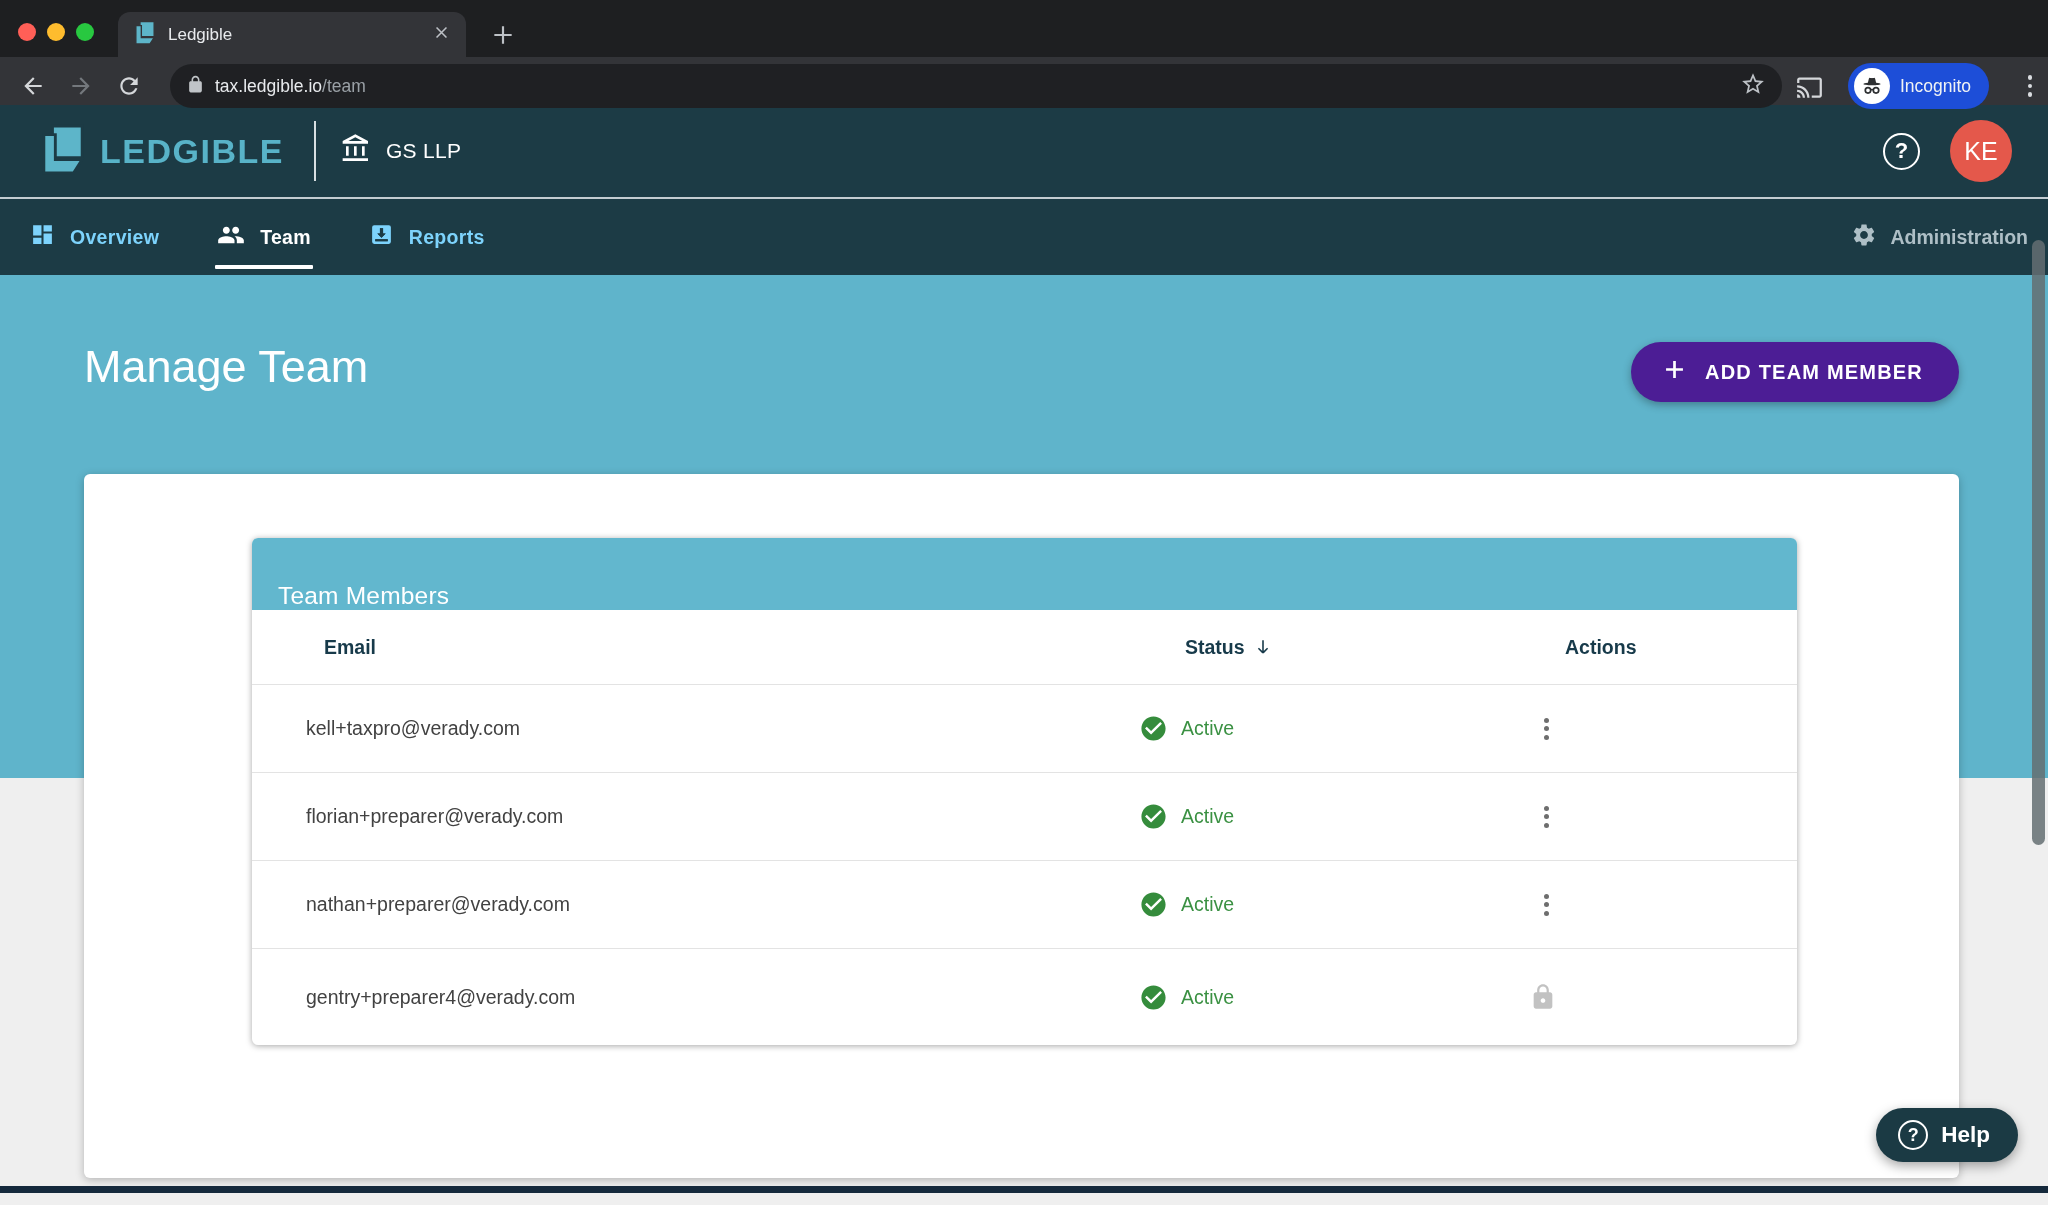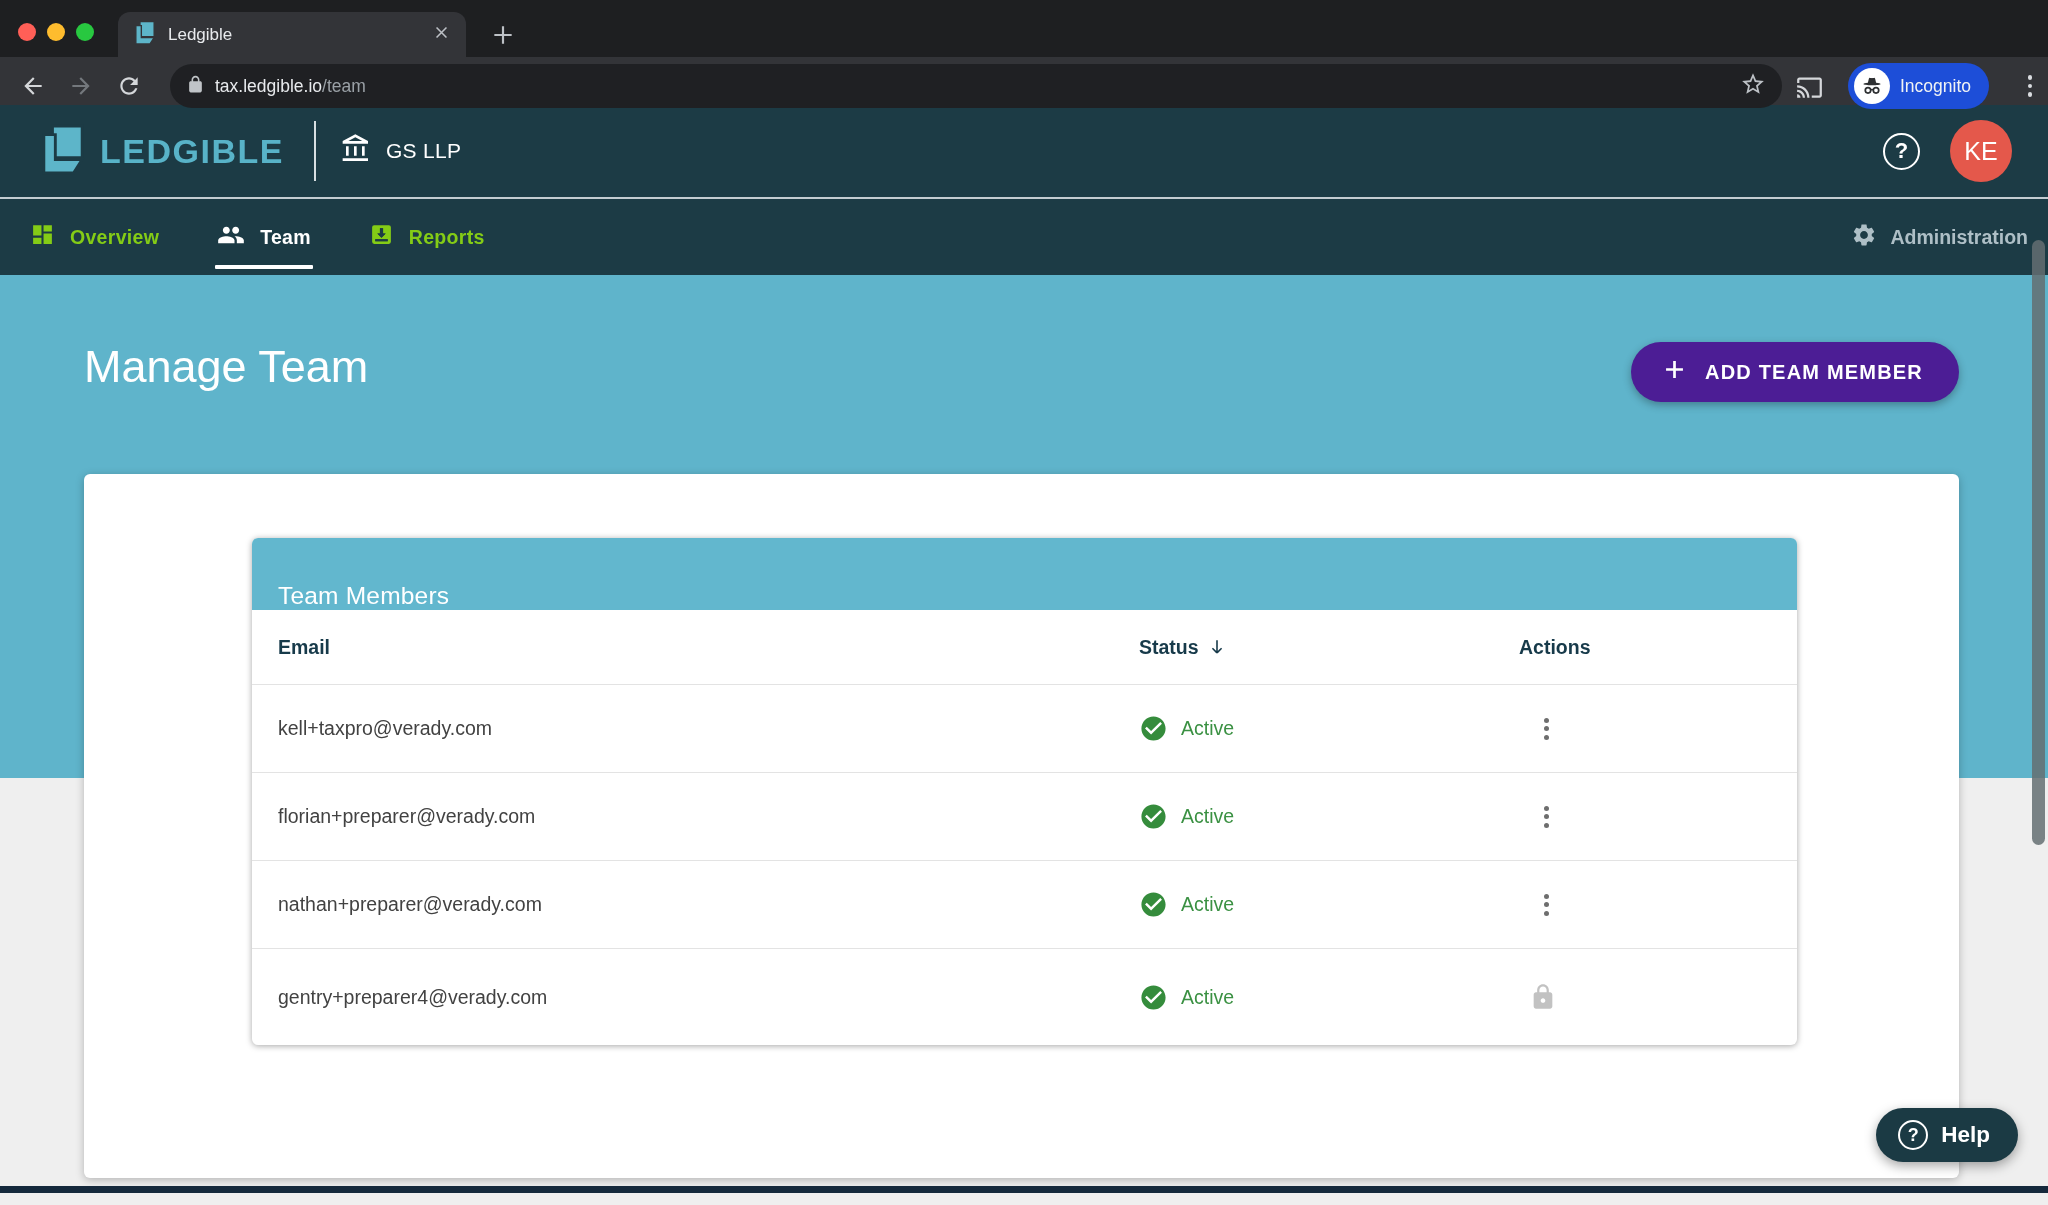--- a/index.html
+++ b/index.html
@@ -43,21 +43,21 @@
   .org-name { color:#ffffff; font-size:21px; margin-left:14px; letter-spacing:.3px; }
   .help-circle { margin-left:auto; width:37px; height:37px; border-radius:50%; border:2.5px solid #fff;
                  color:#fff; font-size:22px; font-weight:700; display:flex; align-items:center;
                  justify-content:center; }
   .avatar { width:62px; height:62px; border-radius:50%; background:#e4584b; color:#fff; font-size:25px;
             display:flex; align-items:center; justify-content:center; margin:0 36px 0 30px; }
 
   
   .navbar { height:76px; background:#1c3b45; display:flex; align-items:center; padding-left:30px; }
   .nav-item { position:relative; height:100%; display:flex; align-items:center; gap:15px;
-              margin-right:58px; color:#84cc16; font-size:19.5px; font-weight:600; letter-spacing:.3px; }
+              margin-right:58px; color:#7dd3fc; font-size:19.5px; font-weight:600; letter-spacing:.3px; }
   .nav-item.active { color:#fff; }
   .nav-item.active::after { content:""; position:absolute; left:-2px; right:-2px; bottom:6px;
                             height:4px; background:#fff; border-radius:1px; }
   .nav-admin { margin-left:auto; margin-right:20px; display:flex; align-items:center; gap:13px;
                color:#aebfc6; font-size:19.5px; font-weight:600; }
 
   
   .main { position:relative; height:918px; background:#efefef; }
   .hero-bg { position:absolute; top:0; left:0; right:0; height:503px; background:#5fb4cb; }
   .page-title { position:absolute; left:84px; top:66px; color:#fff; font-size:45px; font-weight:400; }
@@ -66,26 +66,26 @@
              box-shadow:0 3px 8px rgba(0,0,0,.3); cursor:pointer; }
   .add-btn span { color:#fff; font-size:20px; font-weight:600; letter-spacing:1.2px; }
 
   .outer-card { position:absolute; left:84px; top:199px; width:1875px; height:704px; background:#fff;
                 border-radius:6px; box-shadow:0 2px 8px rgba(0,0,0,.25); }
   .table-card { position:absolute; left:168px; top:64px; width:1545px; background:#fff; border-radius:6px;
                 box-shadow:0 1px 6px rgba(0,0,0,.35); }
   .tc-header { height:72px; background:#62b7ce; border-radius:6px 6px 0 0; display:flex; align-items:flex-end; }
   .tc-title { color:#fff; font-size:24.5px; margin-left:26px; letter-spacing:.2px; }
   .tc-cols, .tc-row { display:grid; grid-template-columns:887px 380px 278px; align-items:center; }
-  .tc-cols { height:74px; }
+  .tc-cols { height:74px;padding-left:46px; }
   .tc-cols .col { color:#173a4a; font-size:19.5px; font-weight:700; display:flex; align-items:center; gap:8px; }
   .col-email { padding-left:26px; }
   .tc-row { height:88px; border-top:1px solid #e3e3e3; }
   .tc-row:last-child { height:97px; }
-  .cell-email { color:#424242; font-size:19.5px; padding-left:26px; }
+  .cell-email { color:#424242; font-size:19.5px; padding-left:26px;margin-left:28px; }
   .cell-status { display:flex; align-items:center; gap:13px; color:#3b9143; font-size:19.5px; }
   .cell-actions { display:flex; align-items:center; padding-left:10px; }
   .kebab { width:34px; height:40px; border:none; background:transparent; display:flex; flex-direction:column;
            align-items:center; justify-content:center; gap:3.5px; cursor:pointer; }
   .kebab i { width:5px; height:5px; border-radius:50%; background:#6e6e6e; }
 
   .bottombar { position:absolute; left:0; right:0; bottom:0; height:7px; background:#15293c; }
   .help-pill { position:absolute; right:30px; bottom:31px; height:54px; border-radius:27px; background:#1b3a44;
                display:flex; align-items:center; padding:0 28px 0 22px; gap:13px; border:none;
                box-shadow:0 4px 12px rgba(0,0,0,.35); cursor:pointer; }

